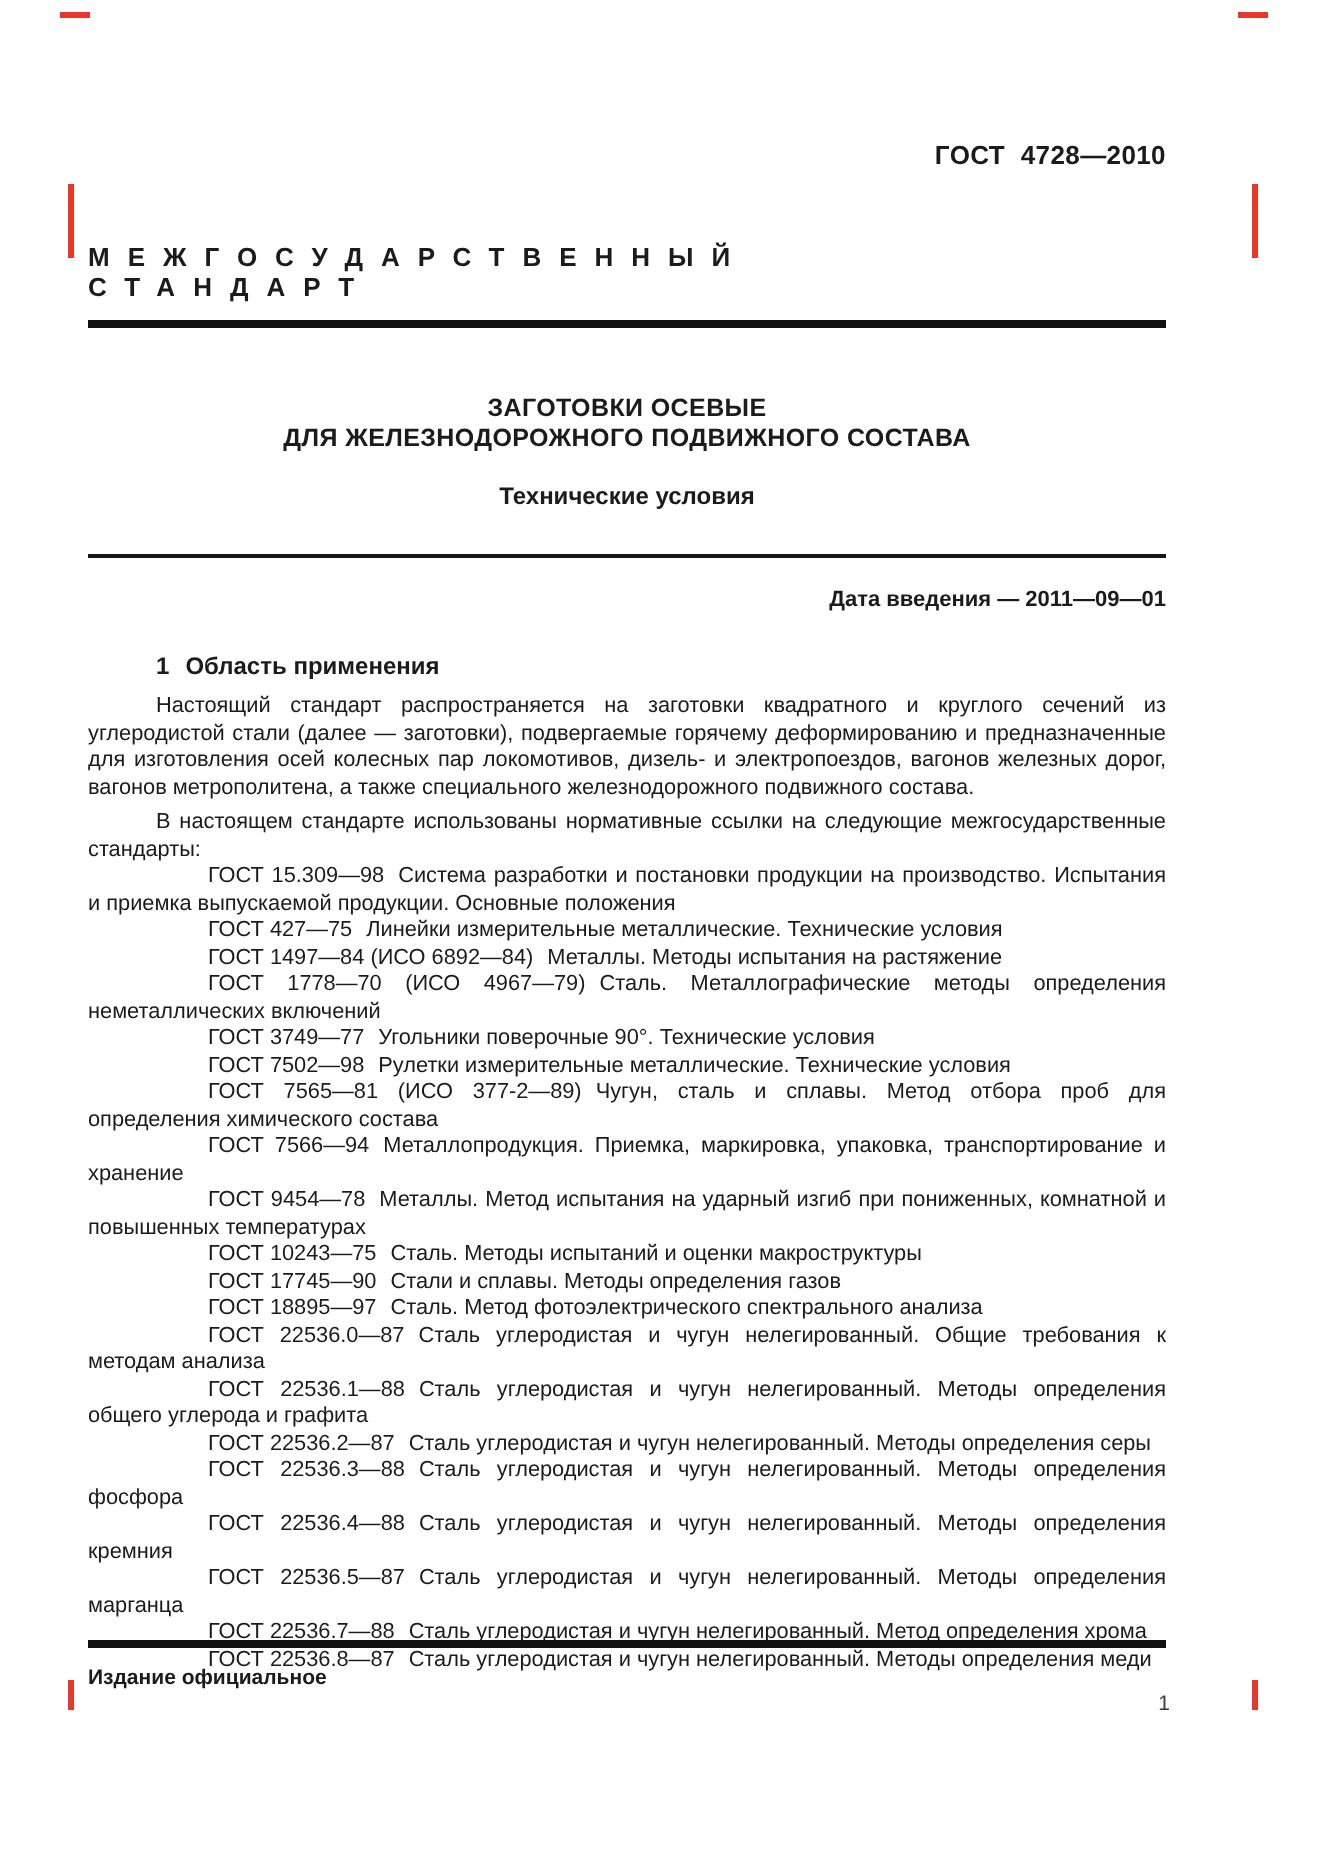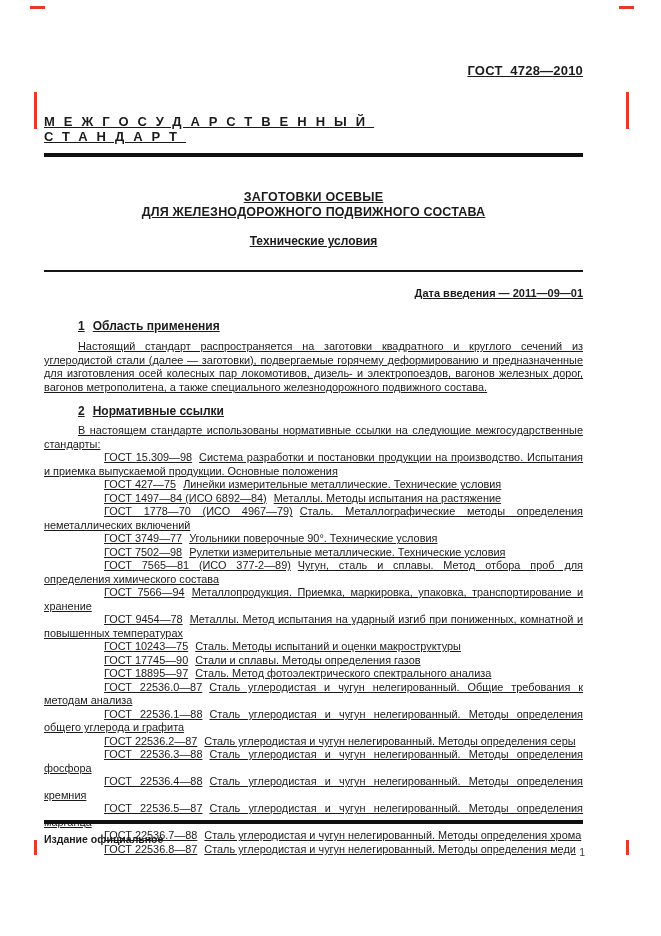--- a/index.html
+++ b/index.html
@@ -5,23 +5,22 @@
   html,body{margin:0;padding:0;background:#ffffff;}
   .page{
     position:relative;
     width:661px;height:936px;
     background:#ffffff;
     font-family:"Liberation Sans",sans-serif;
     color:#1b1b1b;
     overflow:hidden;
   }
   .content{
-    position:absolute;left:44px;top:12px;width:539px;
-    padding-top:51px;
-    text-decoration:underline;
+    position:absolute;left:44px;top:0;width:539px;
+    padding-top:70px;
   }
   .doc-code{
     text-align:right;font-weight:bold;font-size:13px;line-height:15px;
     word-spacing:4px;letter-spacing:0.2px;
   }
   .std-heading{
     margin-top:36px;display:flex;justify-content:space-between;
     font-weight:bold;font-size:13px;line-height:15px;flex-direction:column;
   }
   .std-heading span{letter-spacing:9px;white-space:nowrap;}
@@ -105,21 +104,20 @@
 
 
     <div class="divider"></div>
 
     <div class="date-line">Дата введения — 2011—09—01</div>
 
     <h2 class="h-sec h1-sec"><span class="num">1</span><span>Область применения</span></h2>
 
     <p class="body-p first">Настоящий стандарт распространяется на заготовки квадратного и круглого сечений из углеродистой стали (далее — заготовки), подвергаемые горячему деформированию и предназначенные для изготовления осей колесных пар локомотивов, дизель- и электропоездов, вагонов железных дорог, вагонов метрополитена, а также специального железнодорожного подвижного состава.</p>
 
-    <h2 class="h-sec h2-sec"><span class="num">2</span><span>Нормативные ссылки</span></h2>
 
     <p class="body-p intro">В настоящем стандарте использованы нормативные ссылки на следующие межгосударственные стандарты:</p>
 
     <p class="body-p ref"><span class="ref-code">ГОСТ 15.309—98</span><span>Система разработки и постановки продукции на производство. Испытания и приемка выпускаемой продукции. Основные положения</span></p>
     <p class="body-p ref"><span class="ref-code">ГОСТ 427—75</span><span>Линейки измерительные металлические. Технические условия</span></p>
     <p class="body-p ref"><span class="ref-code">ГОСТ 1497—84 (ИСО 6892—84)</span><span>Металлы. Методы испытания на растяжение</span></p>
     <p class="body-p ref"><span class="ref-code">ГОСТ 1778—70 (ИСО 4967—79)</span><span>Сталь. Металлографические методы определения неметаллических включений</span></p>
     <p class="body-p ref"><span class="ref-code">ГОСТ 3749—77</span><span>Угольники поверочные 90°. Технические условия</span></p>
     <p class="body-p ref"><span class="ref-code">ГОСТ 7502—98</span><span>Рулетки измерительные металлические. Технические условия</span></p>
     <p class="body-p ref"><span class="ref-code">ГОСТ 7565—81 (ИСО 377-2—89)</span><span>Чугун, сталь и сплавы. Метод отбора проб для определения химического состава</span></p>
@@ -127,21 +125,21 @@
     <p class="body-p ref"><span class="ref-code">ГОСТ 9454—78</span><span>Металлы. Метод испытания на ударный изгиб при пониженных, комнатной и повышенных температурах</span></p>
     <p class="body-p ref"><span class="ref-code">ГОСТ 10243—75</span><span>Сталь. Методы испытаний и оценки макроструктуры</span></p>
     <p class="body-p ref"><span class="ref-code">ГОСТ 17745—90</span><span>Стали и сплавы. Методы определения газов</span></p>
     <p class="body-p ref"><span class="ref-code">ГОСТ 18895—97</span><span>Сталь. Метод фотоэлектрического спектрального анализа</span></p>
     <p class="body-p ref"><span class="ref-code">ГОСТ 22536.0—87</span><span>Сталь углеродистая и чугун нелегированный. Общие требования к методам анализа</span></p>
     <p class="body-p ref"><span class="ref-code">ГОСТ 22536.1—88</span><span>Сталь углеродистая и чугун нелегированный. Методы определения общего углерода и графита</span></p>
     <p class="body-p ref"><span class="ref-code">ГОСТ 22536.2—87</span><span>Сталь углеродистая и чугун нелегированный. Методы определения серы</span></p>
     <p class="body-p ref"><span class="ref-code">ГОСТ 22536.3—88</span><span>Сталь углеродистая и чугун нелегированный. Методы определения фосфора</span></p>
     <p class="body-p ref"><span class="ref-code">ГОСТ 22536.4—88</span><span>Сталь углеродистая и чугун нелегированный. Методы определения кремния</span></p>
     <p class="body-p ref"><span class="ref-code">ГОСТ 22536.5—87</span><span>Сталь углеродистая и чугун нелегированный. Методы определения марганца</span></p>
-    <p class="body-p ref"><span class="ref-code">ГОСТ 22536.7—88</span><span>Сталь углеродистая и чугун нелегированный. Методы определения хрома</span></p>
+    <p class="body-p ref"><span class="ref-code">ГОСТ 22536.7—88</span><span>Сталь углеродистая и чугун нелегированный. Метод определения хрома</span></p>
     <p class="body-p ref"><span class="ref-code">ГОСТ 22536.8—87</span><span>Сталь углеродистая и чугун нелегированный. Методы определения меди</span></p>
 
   </div>
 
   <div class="bottom-bar"></div>
   <div class="edition-note">Издание официальное</div>
   <div class="page-num">1</div>
 
 </div>
 

